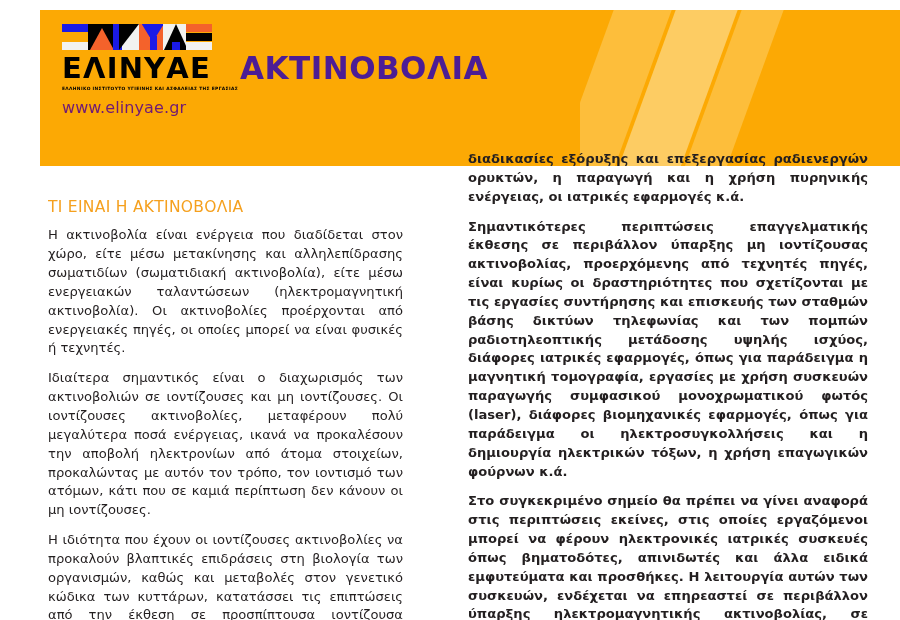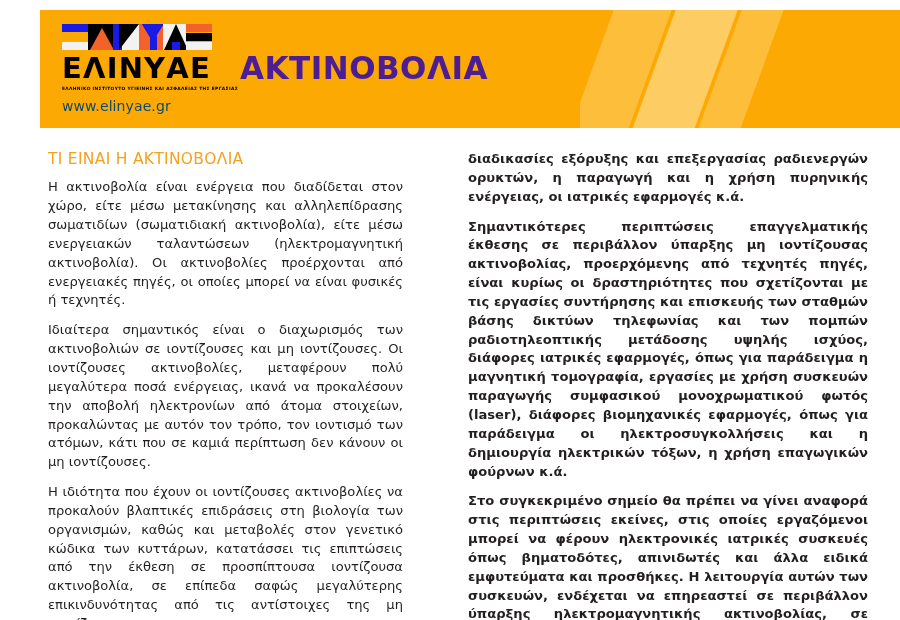--- a/index.html
+++ b/index.html
@@ -17,21 +17,21 @@
     color: #231f20;
     position: relative;
   }
 
   
   .header {
     position: absolute;
     left: 40px;
     top: 10px;
     width: 860px;
-    height: 118px;
+    height: 156px;
     background: #FCA904;
     overflow: hidden;
   }
 
   
   .stripes {
     position: absolute;
     top: 0;
     right: 0;
     width: 320px;
@@ -134,22 +134,22 @@
     letter-spacing: 0.35px;
     color: #000;
     margin-top: 3px;
     white-space: nowrap;
   }
 
   .site-url {
     position: absolute;
     left: 22px;
     top: 88px;
-    font-size: 14px;
-    color: #0c4a6e;
+    font-size: 16px;
+    color: #701a75;
     letter-spacing: 0.1px;
   }
 
   .banner-title {
     position: absolute;
     left: 200px;
     top: 40px;
     font-size: 31px;
     font-weight: bold;
     letter-spacing: 0.5px;
@@ -187,20 +187,21 @@
   .col-left  { left: 48px; }
   .col-right { left: 468px; width: 400px; font-weight: bold; }
 
   h2.section-title {
     color: #F5A01E;
     font-size: 15.5px;
     font-weight: normal;
     letter-spacing: 0.3px;
     line-height: 1.25;
     margin-bottom: 9px;
+    margin-top: 48px;
   }
   h2.section-title.second { margin-top: 19px; }
 
   p.para {
     font-size: 13.1px;
     line-height: 1.44;
     text-align: justify;
     color: #231f20;
     margin-bottom: 11px;
     hyphens: manual;

